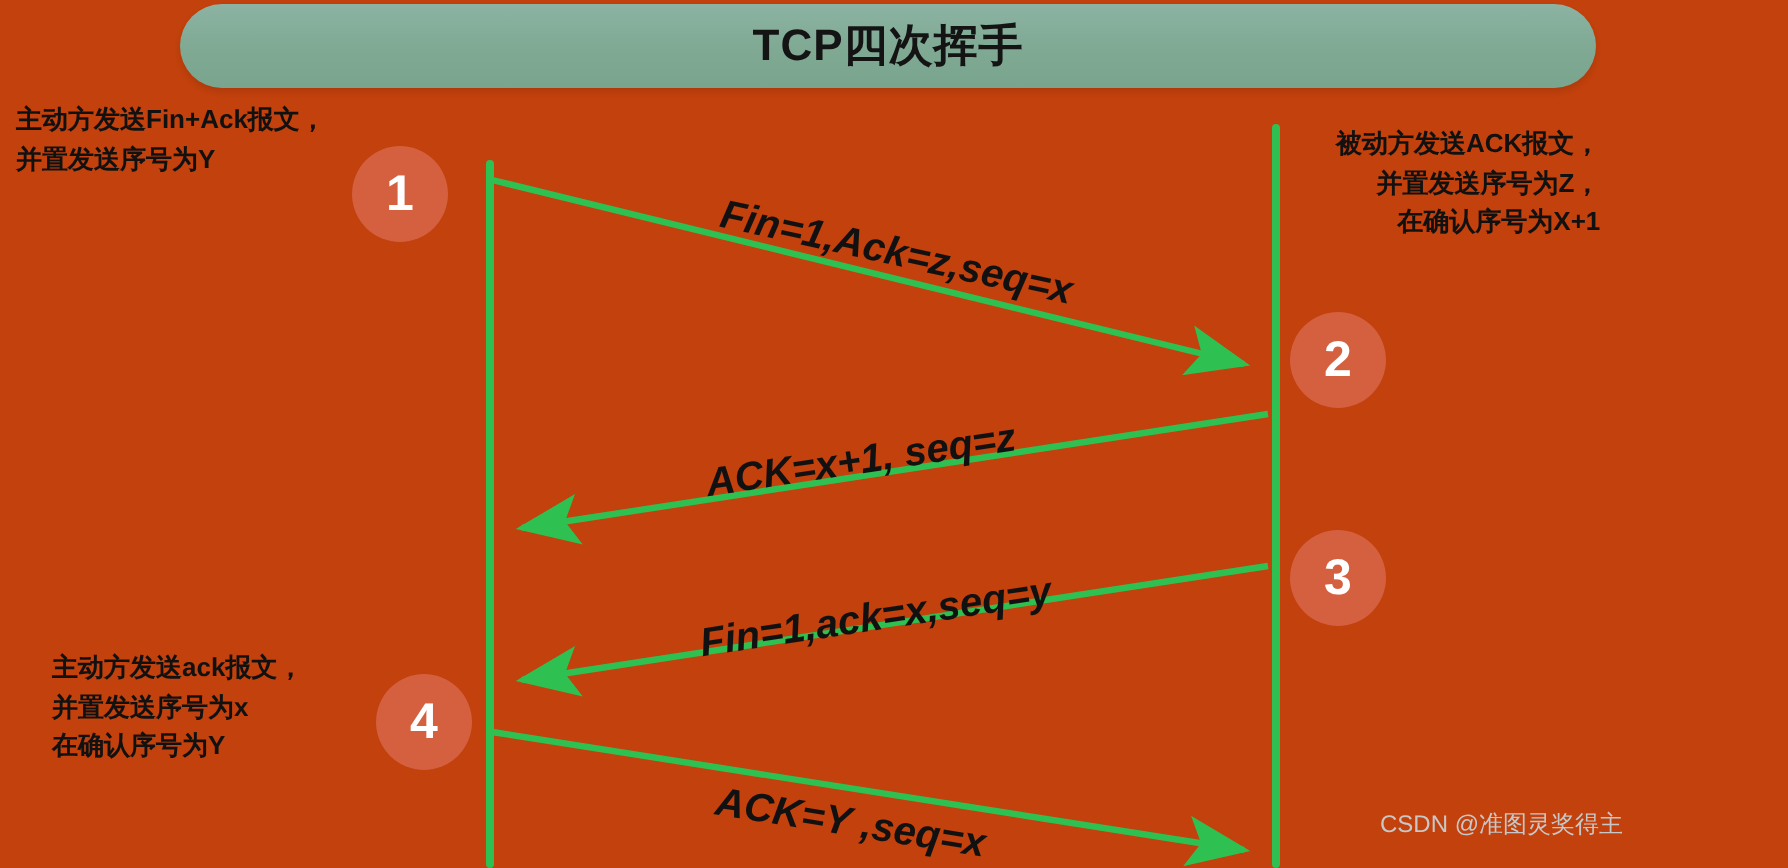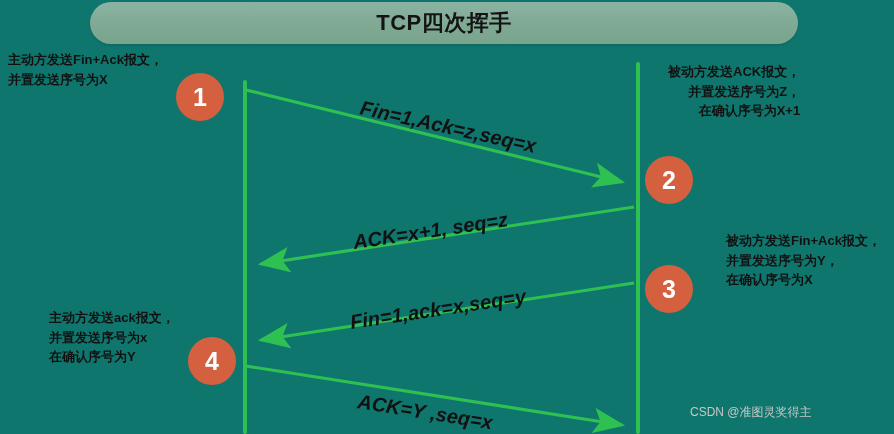--- a/index.html
+++ b/index.html
@@ -7,21 +7,21 @@
     padding: 0;
     background: #ffffff;
   }
   body {
     font-family: "Liberation Sans", "DejaVu Sans", sans-serif;
   }
   #canvas {
     position: relative;
     width: 894px;
     height: 434px;
-    background: #0f766e;
+    background: #c2410c;
     overflow: hidden;
   }
 
   
   .title-banner {
     position: absolute;
     left: 90px;
     top: 2px;
     width: 708px;
     height: 42px;
@@ -101,21 +101,21 @@
     color: #111111;
     font-size: 13px;
     font-weight: bold;
     line-height: 1.5;
     white-space: pre;
     font-family: "Liberation Sans", "DejaVu Sans", sans-serif;
   }
   #note-1 { left: 8px;   top: 50px;  }
   #note-2 { left: 668px; top: 62px; text-align: right;  }
   #note-3 { left: 726px; top: 231px; }
-  #note-4 { left: 26px;  top: 308px; margin-left: 23px; }
+  #note-4 { left: 26px;  top: 324px; }
 
   
   #watermark {
     position: absolute;
     left: 690px;
     top: 404px;
     color: #c7c7c7;
     font-size: 12px;
     font-weight: normal;
     white-space: nowrap;
@@ -157,26 +157,23 @@
   <div class="arrow-label" id="label-2">ACK=x+1, seq=z</div>
   <div class="arrow-label" id="label-3">Fin=1,ack=x,seq=y</div>
   <div class="arrow-label" id="label-4">ACK=Y ,seq=x</div>
 
   <div class="step-marker" id="marker-1">1</div>
   <div class="step-marker" id="marker-2">2</div>
   <div class="step-marker" id="marker-3">3</div>
   <div class="step-marker" id="marker-4">4</div>
 
   <div class="annotation" id="note-1">主动方发送Fin+Ack报文，
-并置发送序号为X</div>
+并置发送序号为Y</div>
   <div class="annotation" id="note-2">被动方发送ACK报文，
 并置发送序号为Z，
 在确认序号为X+1</div>
-  <div class="annotation" id="note-3">被动方发送Fin+Ack报文，
-并置发送序号为Y，
-在确认序号为X</div>
   <div class="annotation" id="note-4">主动方发送ack报文，
 并置发送序号为x
 在确认序号为Y</div>
 
   <div id="watermark">CSDN @准图灵奖得主</div>
 
 </div>
 
 </body></html>

